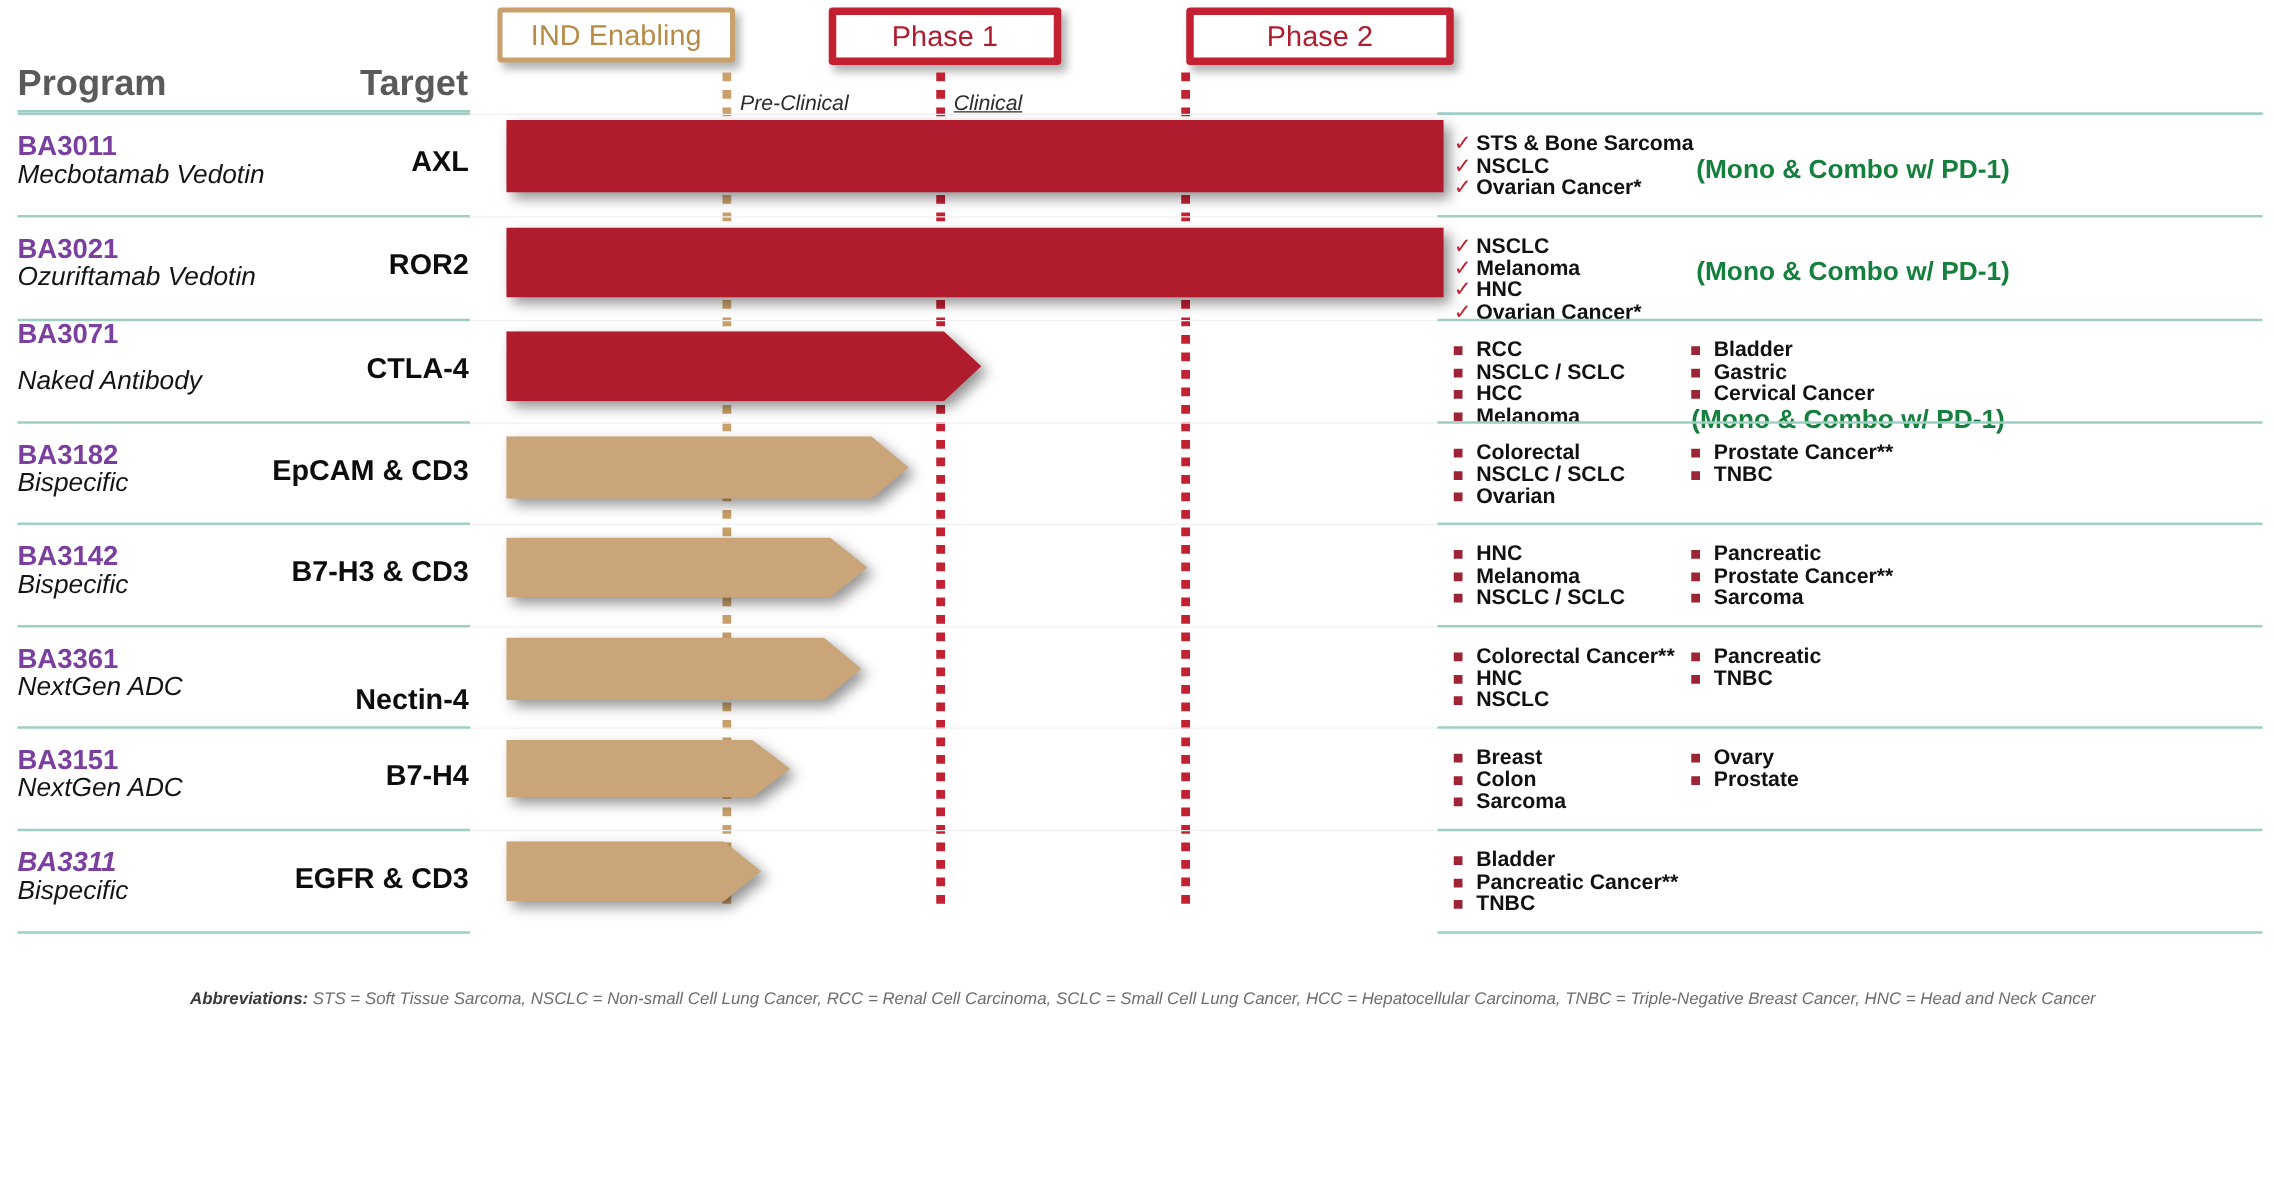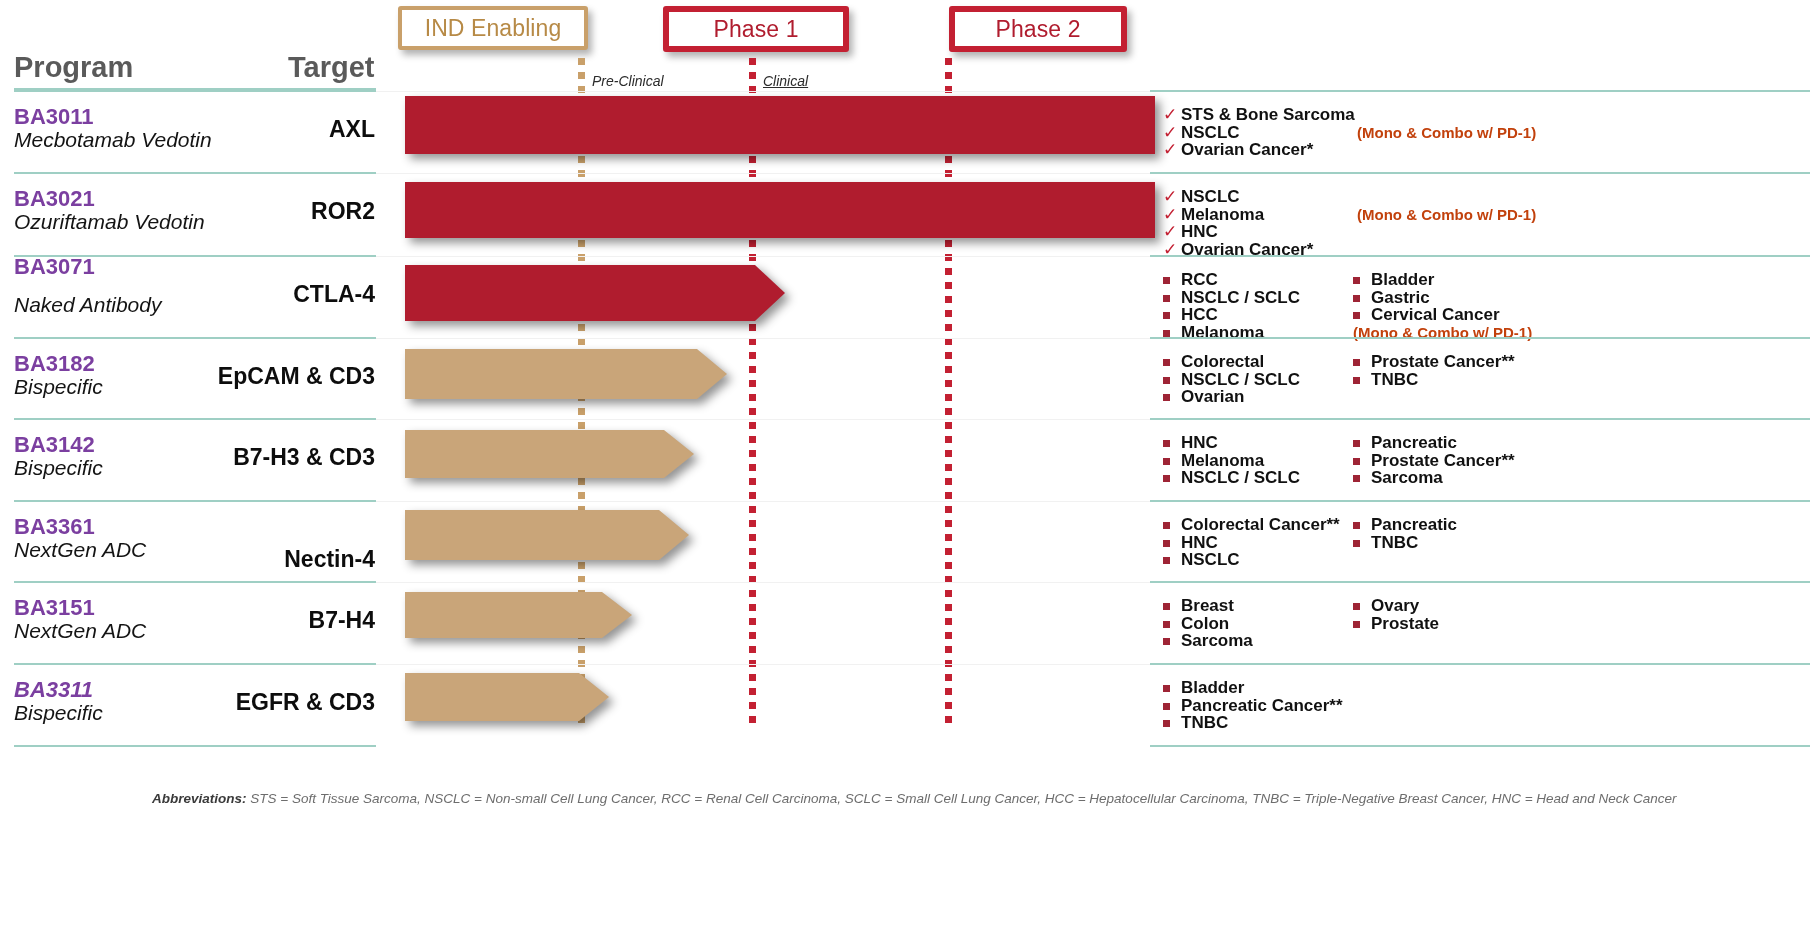--- a/index.html
+++ b/index.html
@@ -26,21 +26,21 @@
   .badge.ph   { border: 6px solid #C32032; color: #B01C2E; }
 
   
   .guide { position: absolute; width: 7px; }
   .guide .seg {
     position: absolute; left: 0; width: 7px; height: 7px;
   }
   .guide-label {
     position: absolute;
     font-style: italic;
-    font-size: 14px;
+    font-size: 17px;
     color: #2b2b2b;
     white-space: nowrap;
   }
 
   
   .col-head {
     position: absolute;
     font-size: 29px;
     font-weight: bold;
     color: #5a5a5a;
@@ -100,21 +100,21 @@
   .bullet-sq::before {
     content: ""; position: absolute; left: 0; top: 6px;
     width: 7px; height: 7px; background: #9e2435;
   }
   .ind-text {
     font-size: 17px; font-weight: bold; color: #111111;
     line-height: 17px;
   }
   .ind-note {
     position: absolute;
-    font-size: 15px; font-weight: bold; color: #c2410c;
+    font-size: 21px; font-weight: bold; color: #15803d;
     white-space: nowrap;
   }
 
   
   .foot1 {
     position: absolute;
     font-size: 17px; font-style: italic; font-weight: bold;
     color: #111111; white-space: nowrap;
   }
   .foot2 {
@@ -128,21 +128,21 @@
 <body>
 
 <div id="root">
 
   <div class="badge ind" style="left:398px; top:6px; width:190px; height:44px;">
     <span>IND Enabling</span>
   </div>
   <div class="badge ph" style="left:663px; top:6px; width:186px; height:46px;">
     <span>Phase 1</span>
   </div>
-  <div class="badge ph" style="left:949px; top:6px; width:178px; height:46px;">
+  <div class="badge ph" style="left:949px; top:6px; width:214px; height:46px;">
     <span>Phase 2</span>
   </div>
 
   <div class="guide" style="left:578px; top:58px; height:670px;">
       <div class="seg" style="top: 0px; background: rgb(201, 160, 106);"></div>
       <div class="seg" style="top: 14px; background: rgb(201, 160, 106);"></div>
       <div class="seg" style="top: 28px; background: rgb(201, 160, 106);"></div>
       <div class="seg" style="top: 42px; background: rgb(201, 160, 106);"></div>
       <div class="seg" style="top: 56px; background: rgb(201, 160, 106);"></div>
       <div class="seg" style="top: 70px; background: rgb(201, 160, 106);"></div>

